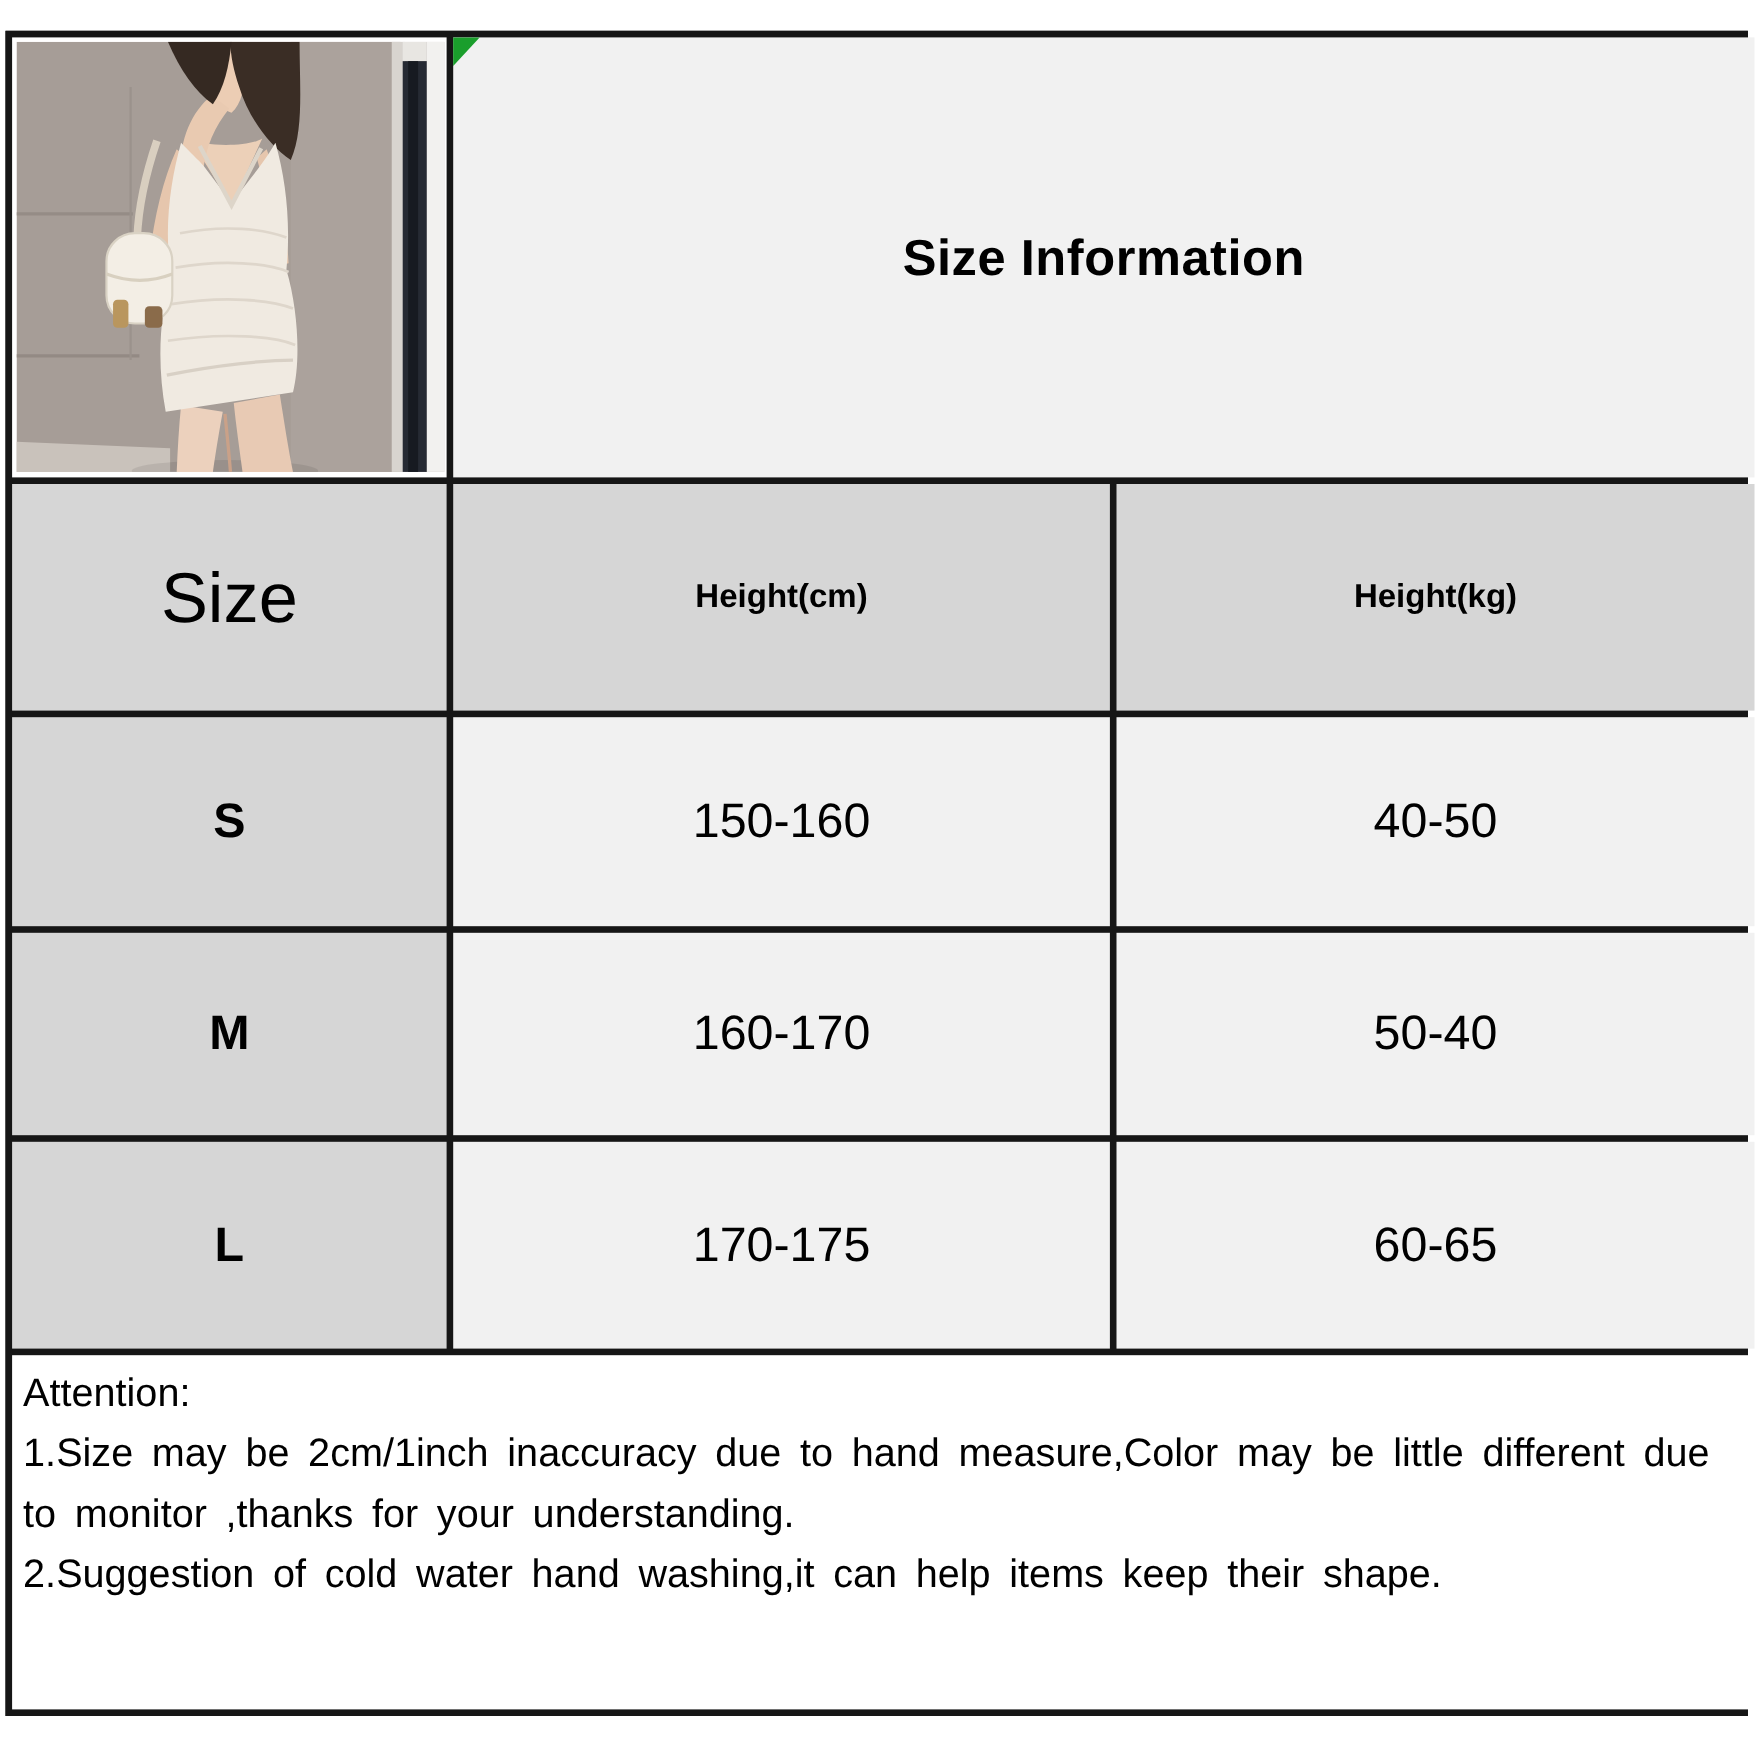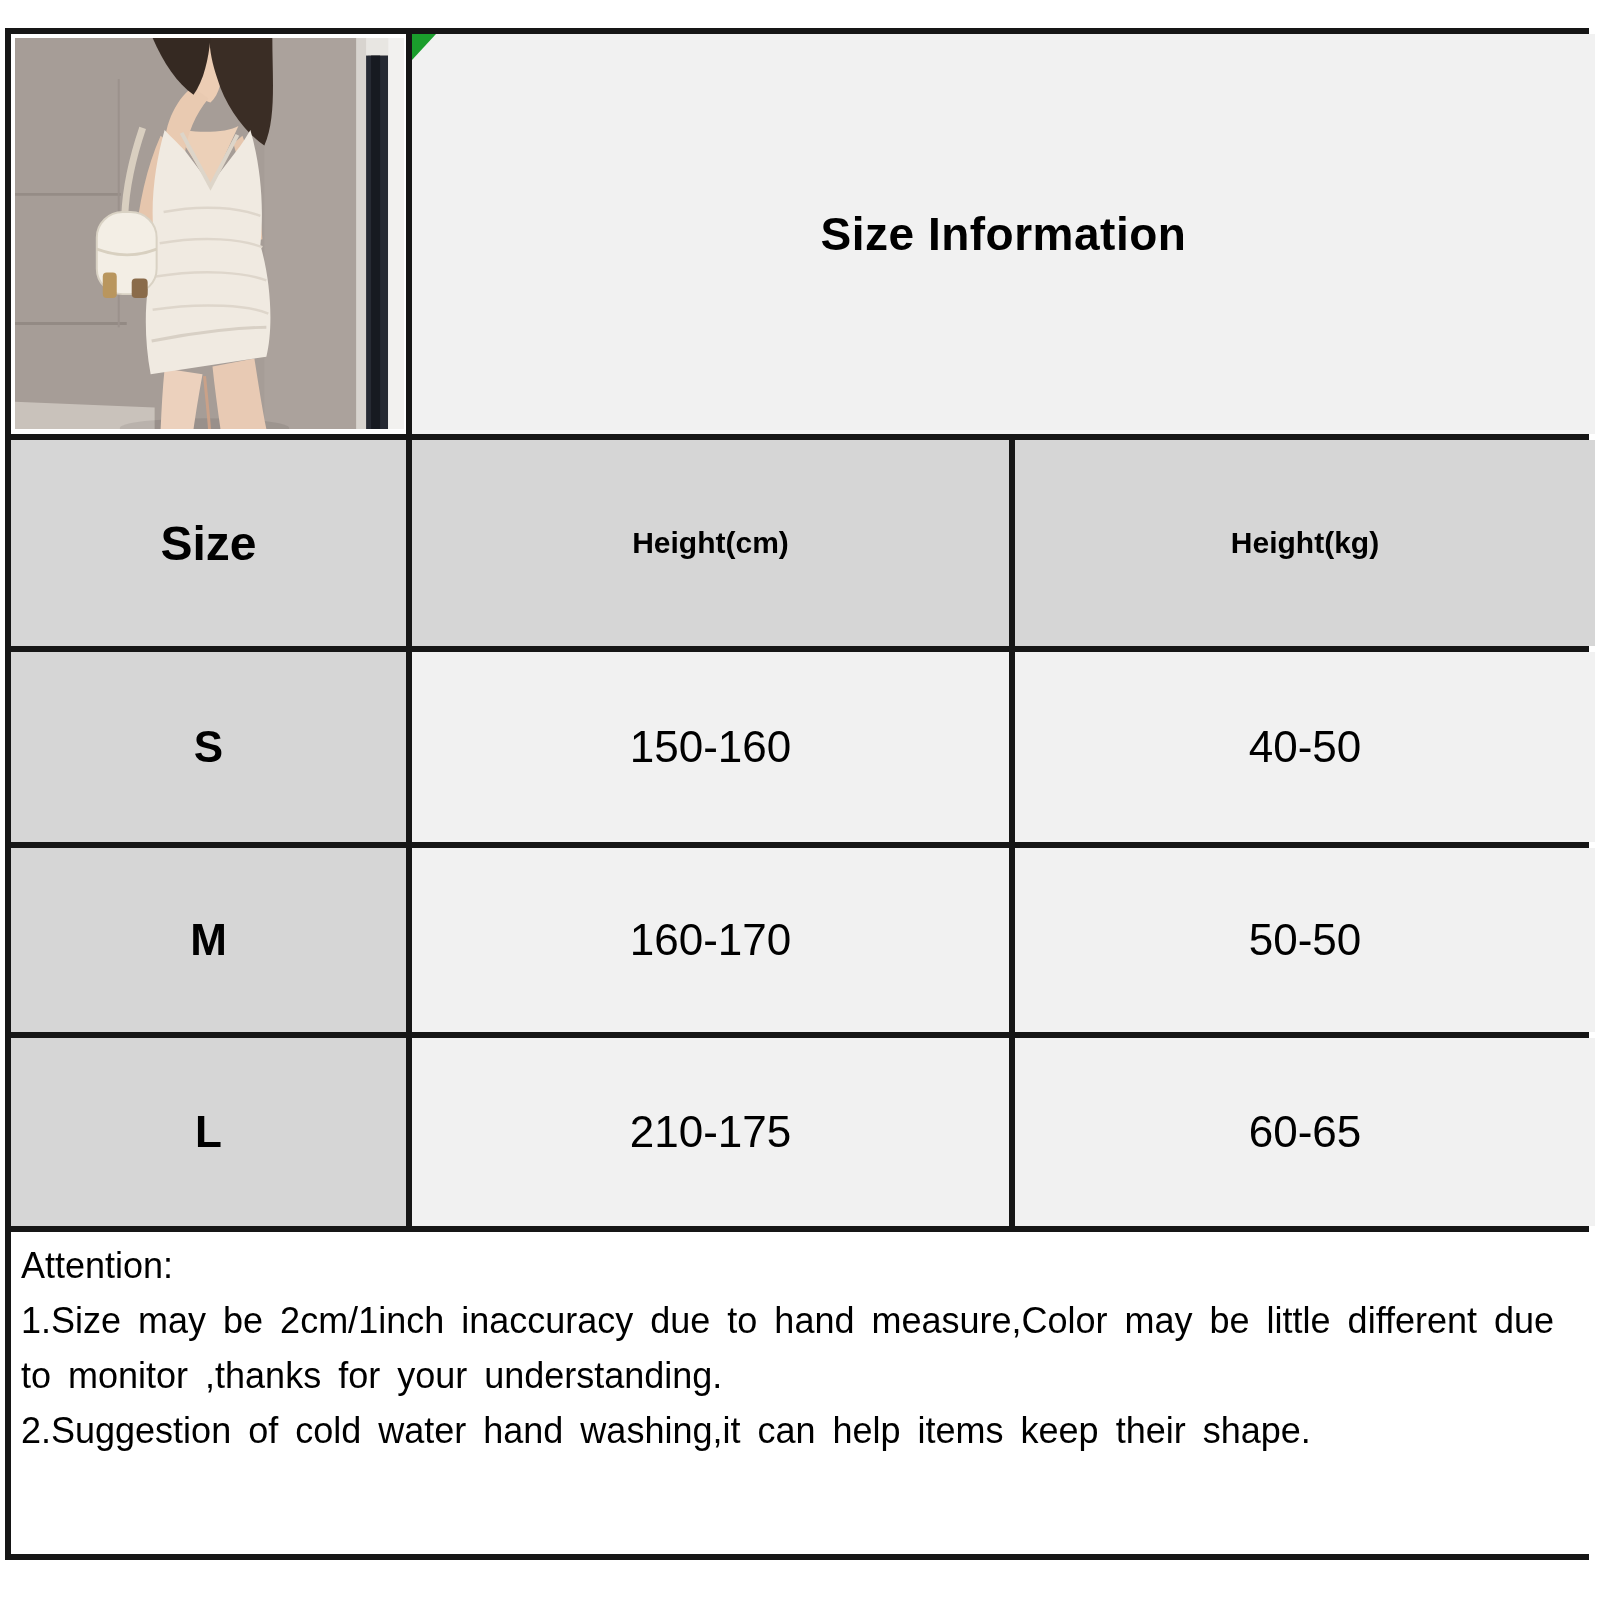--- a/index.html
+++ b/index.html
@@ -19,21 +19,21 @@
   .gray{background:#d6d6d6;}
   .light{background:#f1f1f1;}
   .photo-cell{background:#ffffff;padding:4px 2px 5px 4px;display:block;}
   .photo-cell svg{display:block;width:100%;height:100%;}
   .title-cell{position:relative;background:#f1f1f1;}
   .title-text{font-size:46px;font-weight:700;letter-spacing:0.5px;}
   .flag{
     position:absolute;left:0;top:0;width:0;height:0;
     border-top:26px solid #1a9e2c;border-right:24px solid transparent;
   }
-  .hdr-size{font-size:48px;font-weight:700;}
+  .hdr-size{font-size:64px;font-weight:400;}
   .hdr{font-size:30px;font-weight:700;}
   .sz{font-size:44px;font-weight:700;}
   .val{font-size:44px;font-weight:400;}
   .attn{
     grid-column:1 / -1;background:#ffffff;
     padding:6px 10px 0 10px;
     font-size:36px;line-height:55px;word-spacing:7px;
     text-align:left;
   }
   .attn p{margin:0;}
@@ -109,24 +109,24 @@
     <div class="c gray hdr-size">Size</div>
     <div class="c gray hdr">Height(cm)</div>
     <div class="c gray hdr">Height(kg)</div>
 
     <div class="c gray sz">S</div>
     <div class="c light val">150-160</div>
     <div class="c light val">40-50</div>
 
     <div class="c gray sz">M</div>
     <div class="c light val">160-170</div>
-    <div class="c light val">50-50</div>
+    <div class="c light val">50-40</div>
 
     <div class="c gray sz">L</div>
-    <div class="c light val">210-175</div>
+    <div class="c light val">170-175</div>
     <div class="c light val">60-65</div>
 
     <div class="attn">
       <p>Attention:</p>
       <p>1.Size may be 2cm/1inch inaccuracy due to hand measure,Color may be little different due to monitor ,thanks for your understanding.</p>
       <p>2.Suggestion of cold water hand washing,it can help items keep their shape.</p>
     </div>
 
   </div>
 </div>

